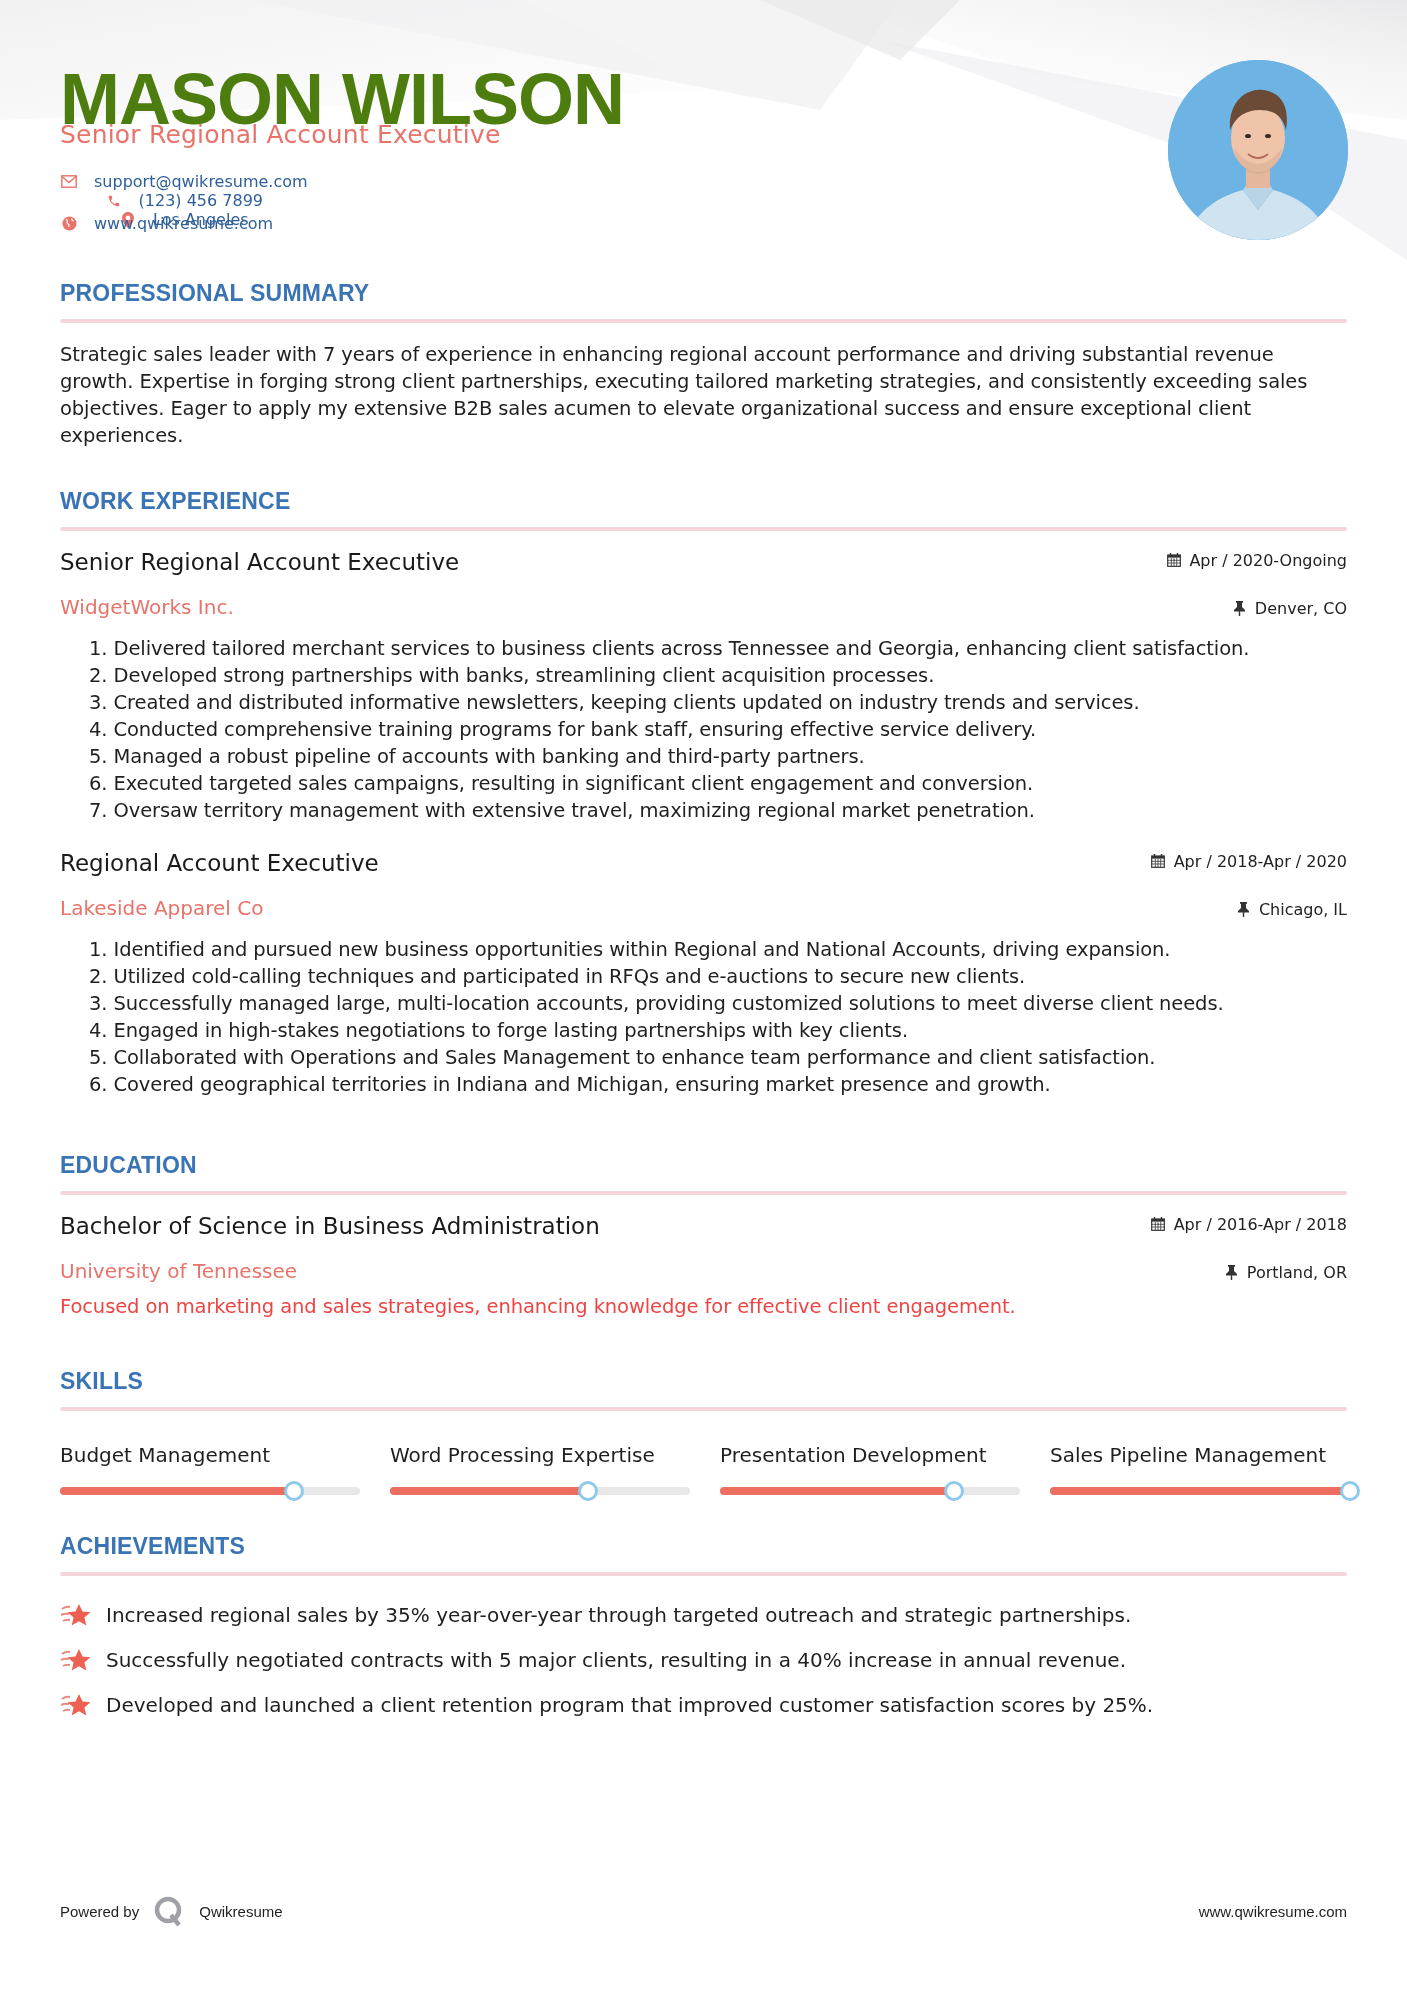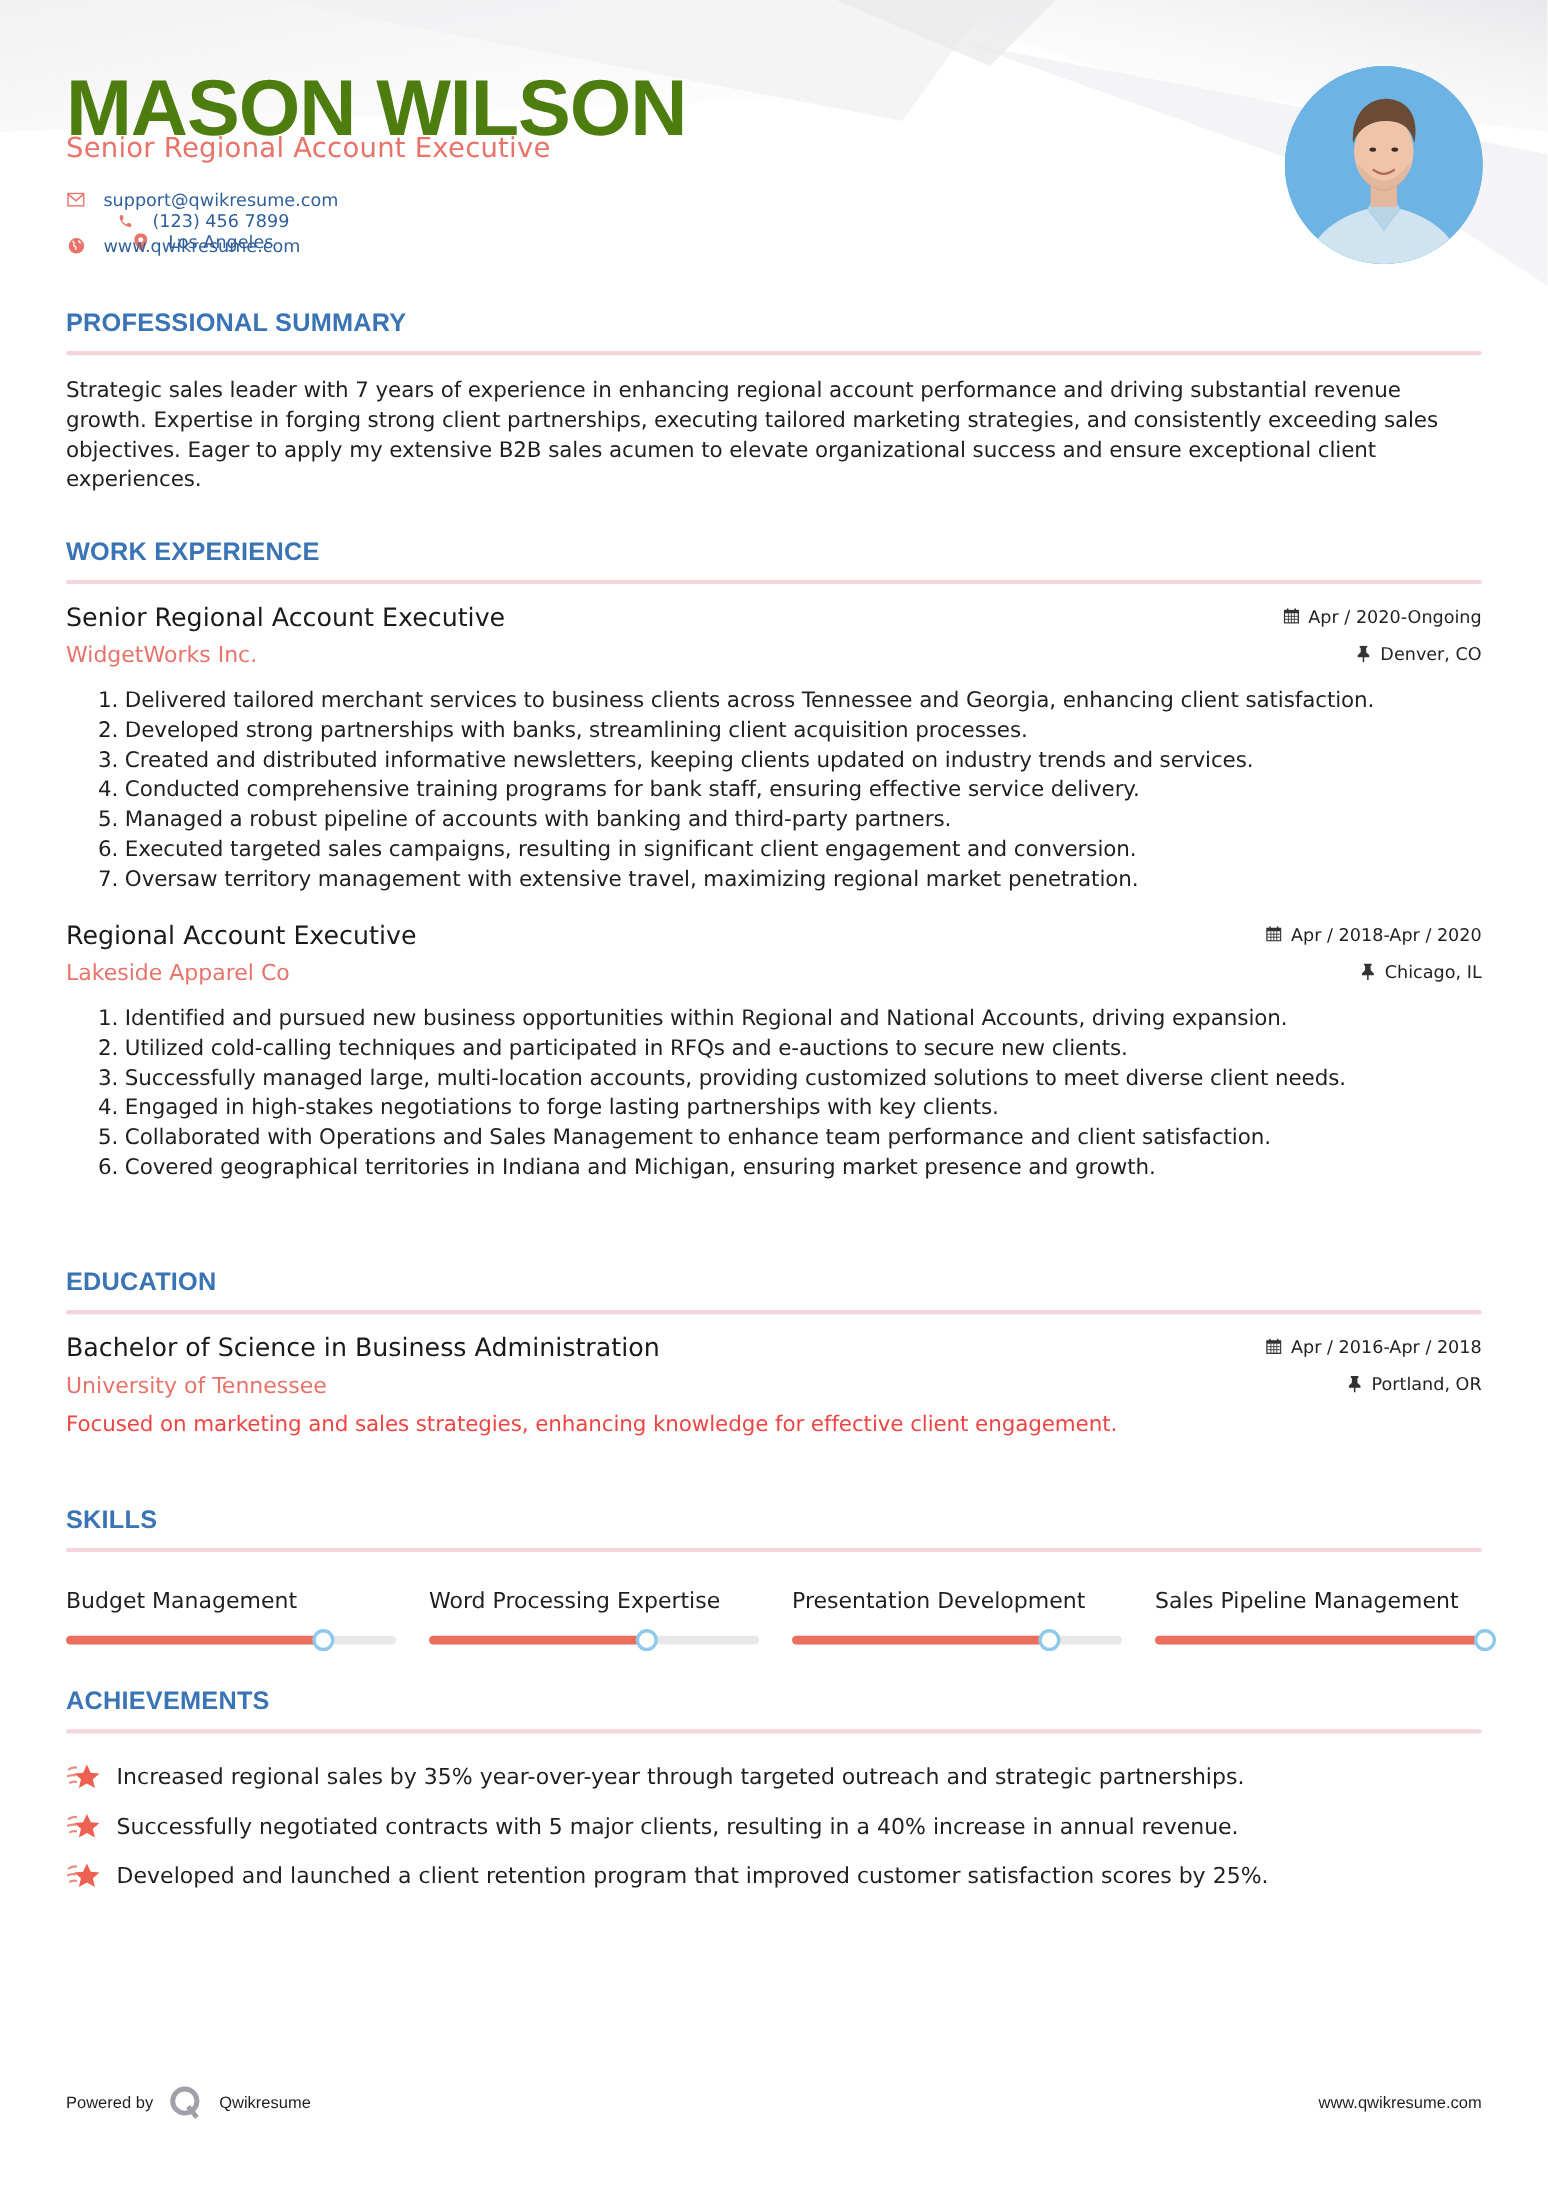--- a/index.html
+++ b/index.html
@@ -26,21 +26,21 @@
   .section-divider { height: 4px; background: #f5d5dc; margin-top: 12px; border-radius: 2px; }
 
   .summary-text { font-size: 19.5px; line-height: 27px; color: #1f1f1f; margin-top: 18px; letter-spacing: -0.1px; }
 
   .job { position: relative; }
   .job-header { display: flex; justify-content: space-between; align-items: flex-start; }
   .job-title { font-size: 23px; color: #1a1a1a; }
   .job-meta { text-align: right; font-size: 16px; color: #222; }
   .meta-line { display: flex; align-items: center; justify-content: flex-end; height: 22px; }
   .meta-icon { width: 15px; height: 15px; margin-right: 8px; display: inline-flex; align-items: center; justify-content: center; }
-  .company-row { display: flex; justify-content: space-between; align-items: flex-start; margin-top: 8px; }
+  .company-row { display: flex; justify-content: space-between; align-items: flex-end; margin-top: 20px; }
   .company { font-size: 20px; color: #e8736a; }
   .bullets { margin-top: 16px; font-size: 19.5px; line-height: 27px; color: #1f1f1f; letter-spacing: -0.1px; }
   .bullet { white-space: nowrap; margin-left: 29px; }
 
   .edu-desc { margin-top: 12px; font-size: 19.5px; color: #ef4444; letter-spacing: -0.1px; }
 
   .skills-grid { display: flex; margin-top: 32px; }
   .skill { width: 330px; }
   .skill-label { font-size: 20px; color: #1f1f1f; white-space: nowrap; }
   .skill-track { position: relative; margin-top: 20px; width: 300px; height: 8px; background: #e8e8e8; border-radius: 4px; }

